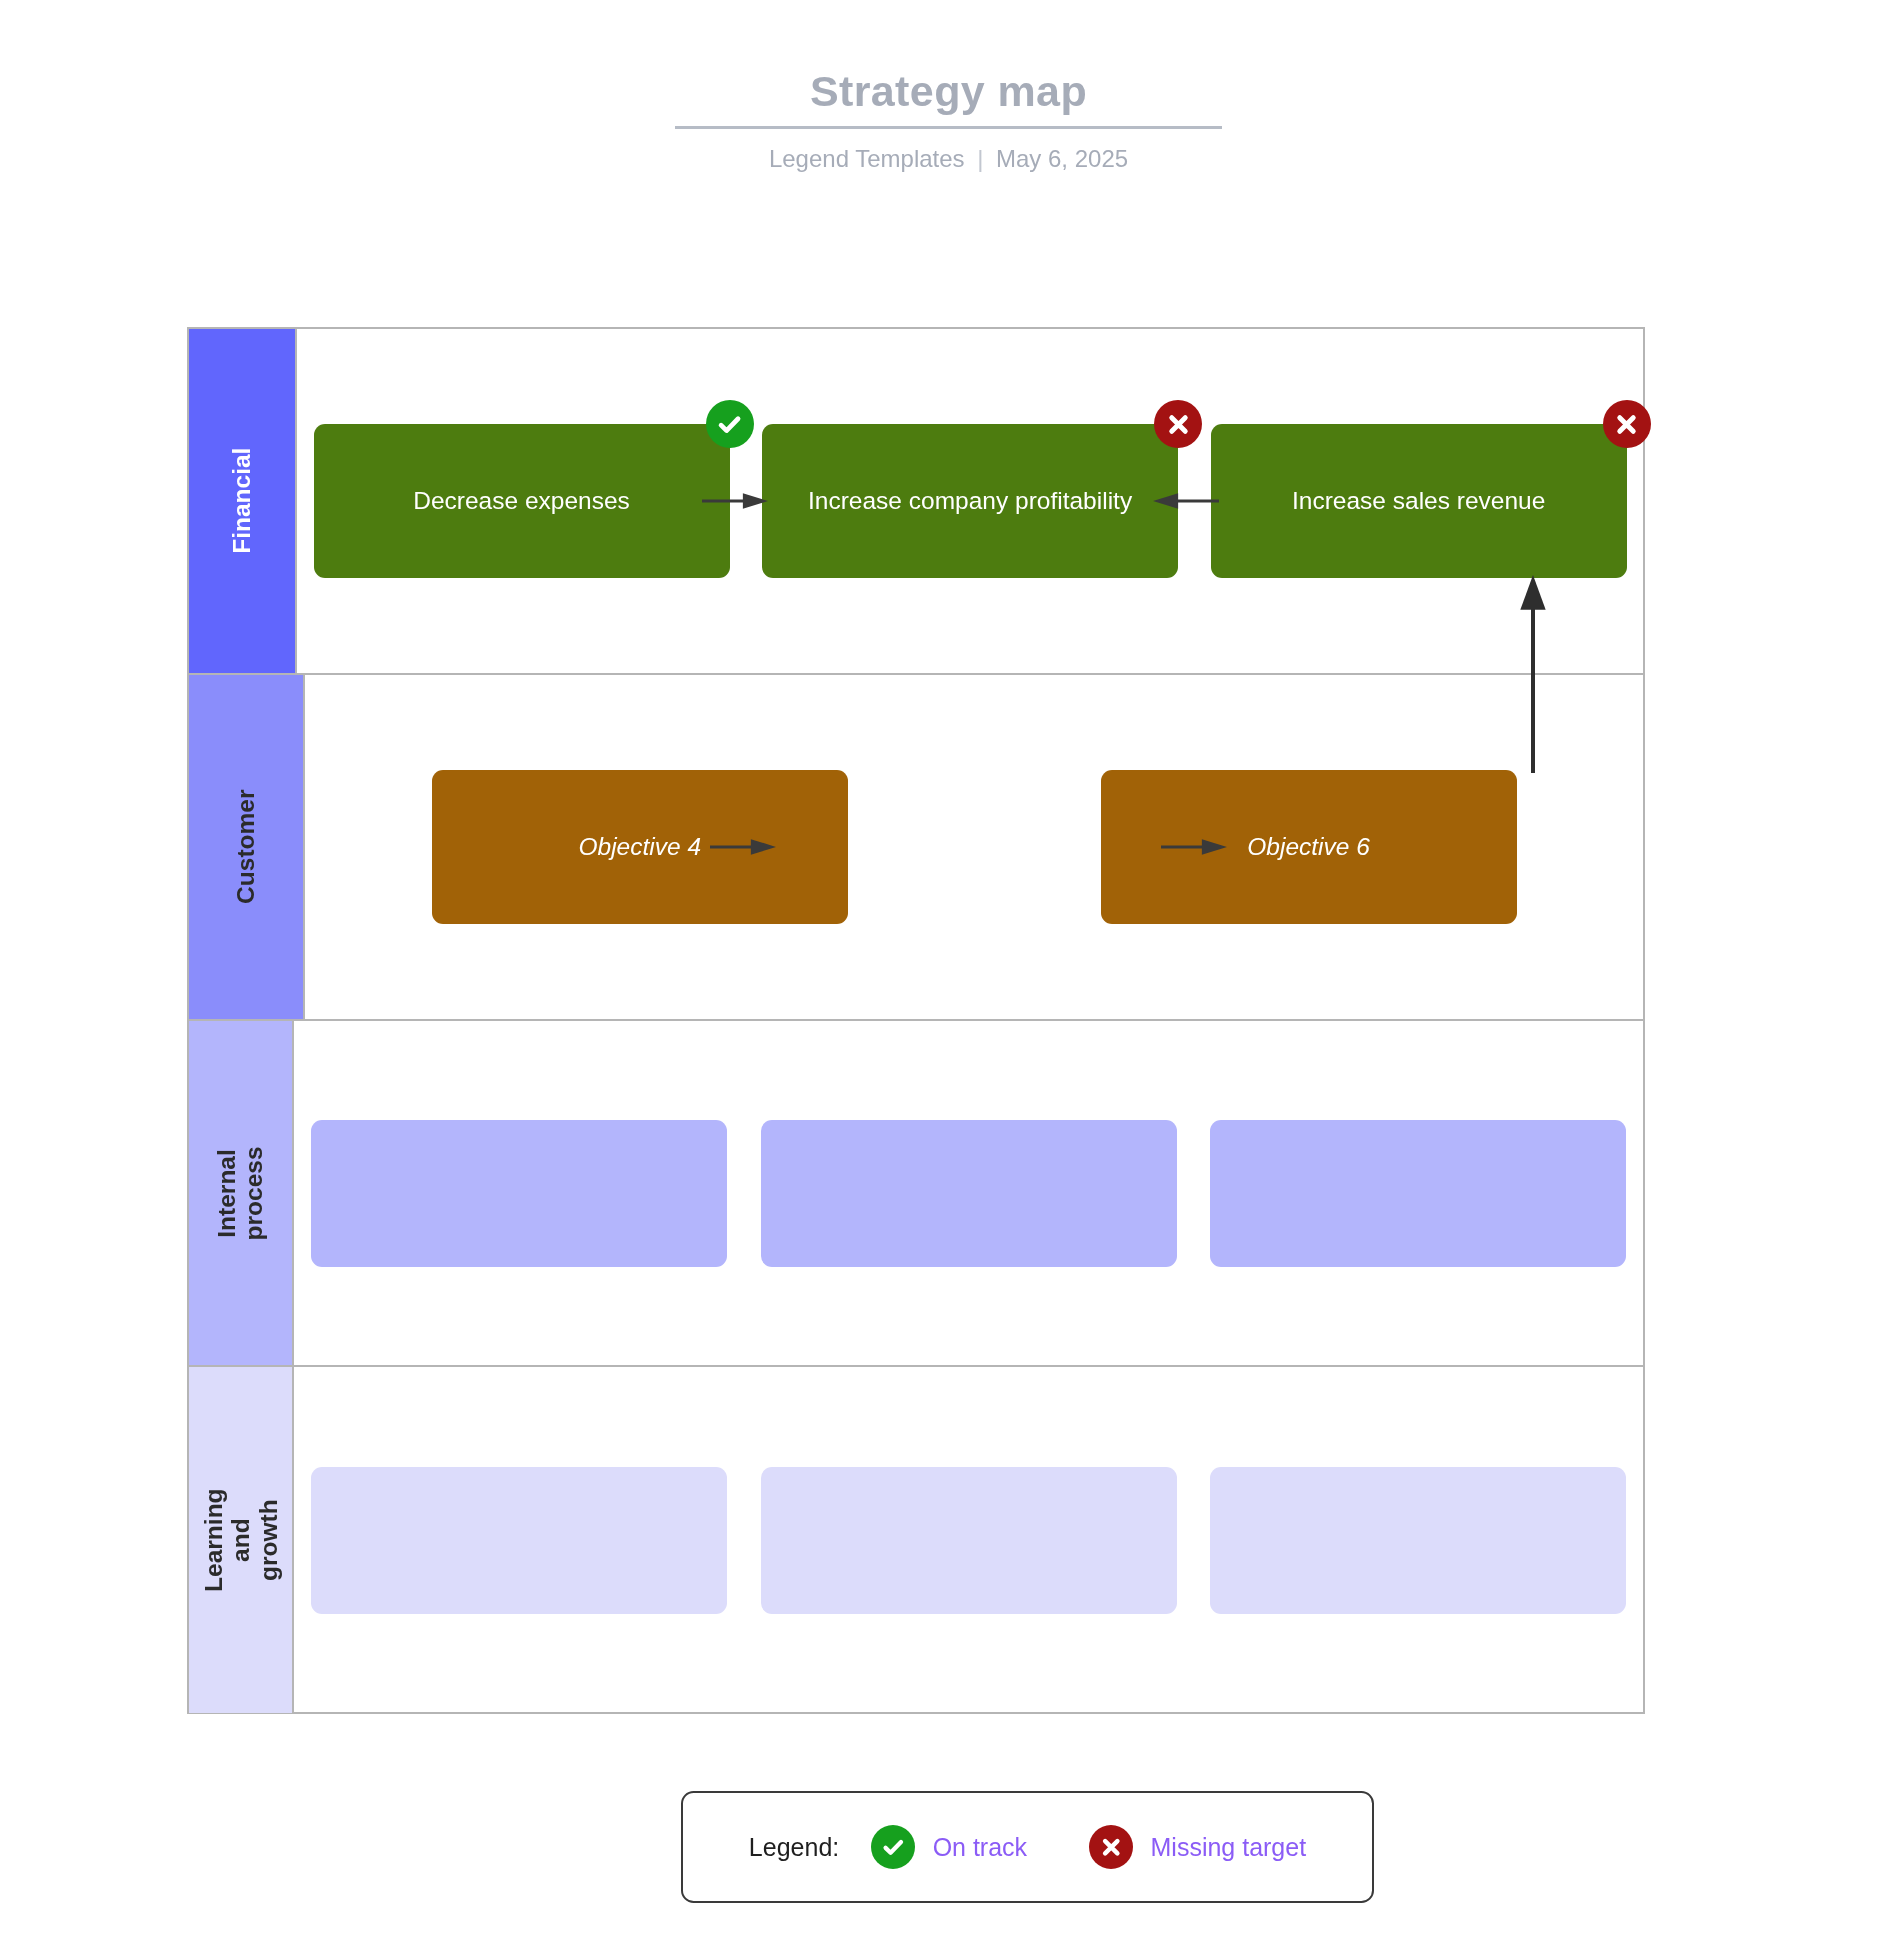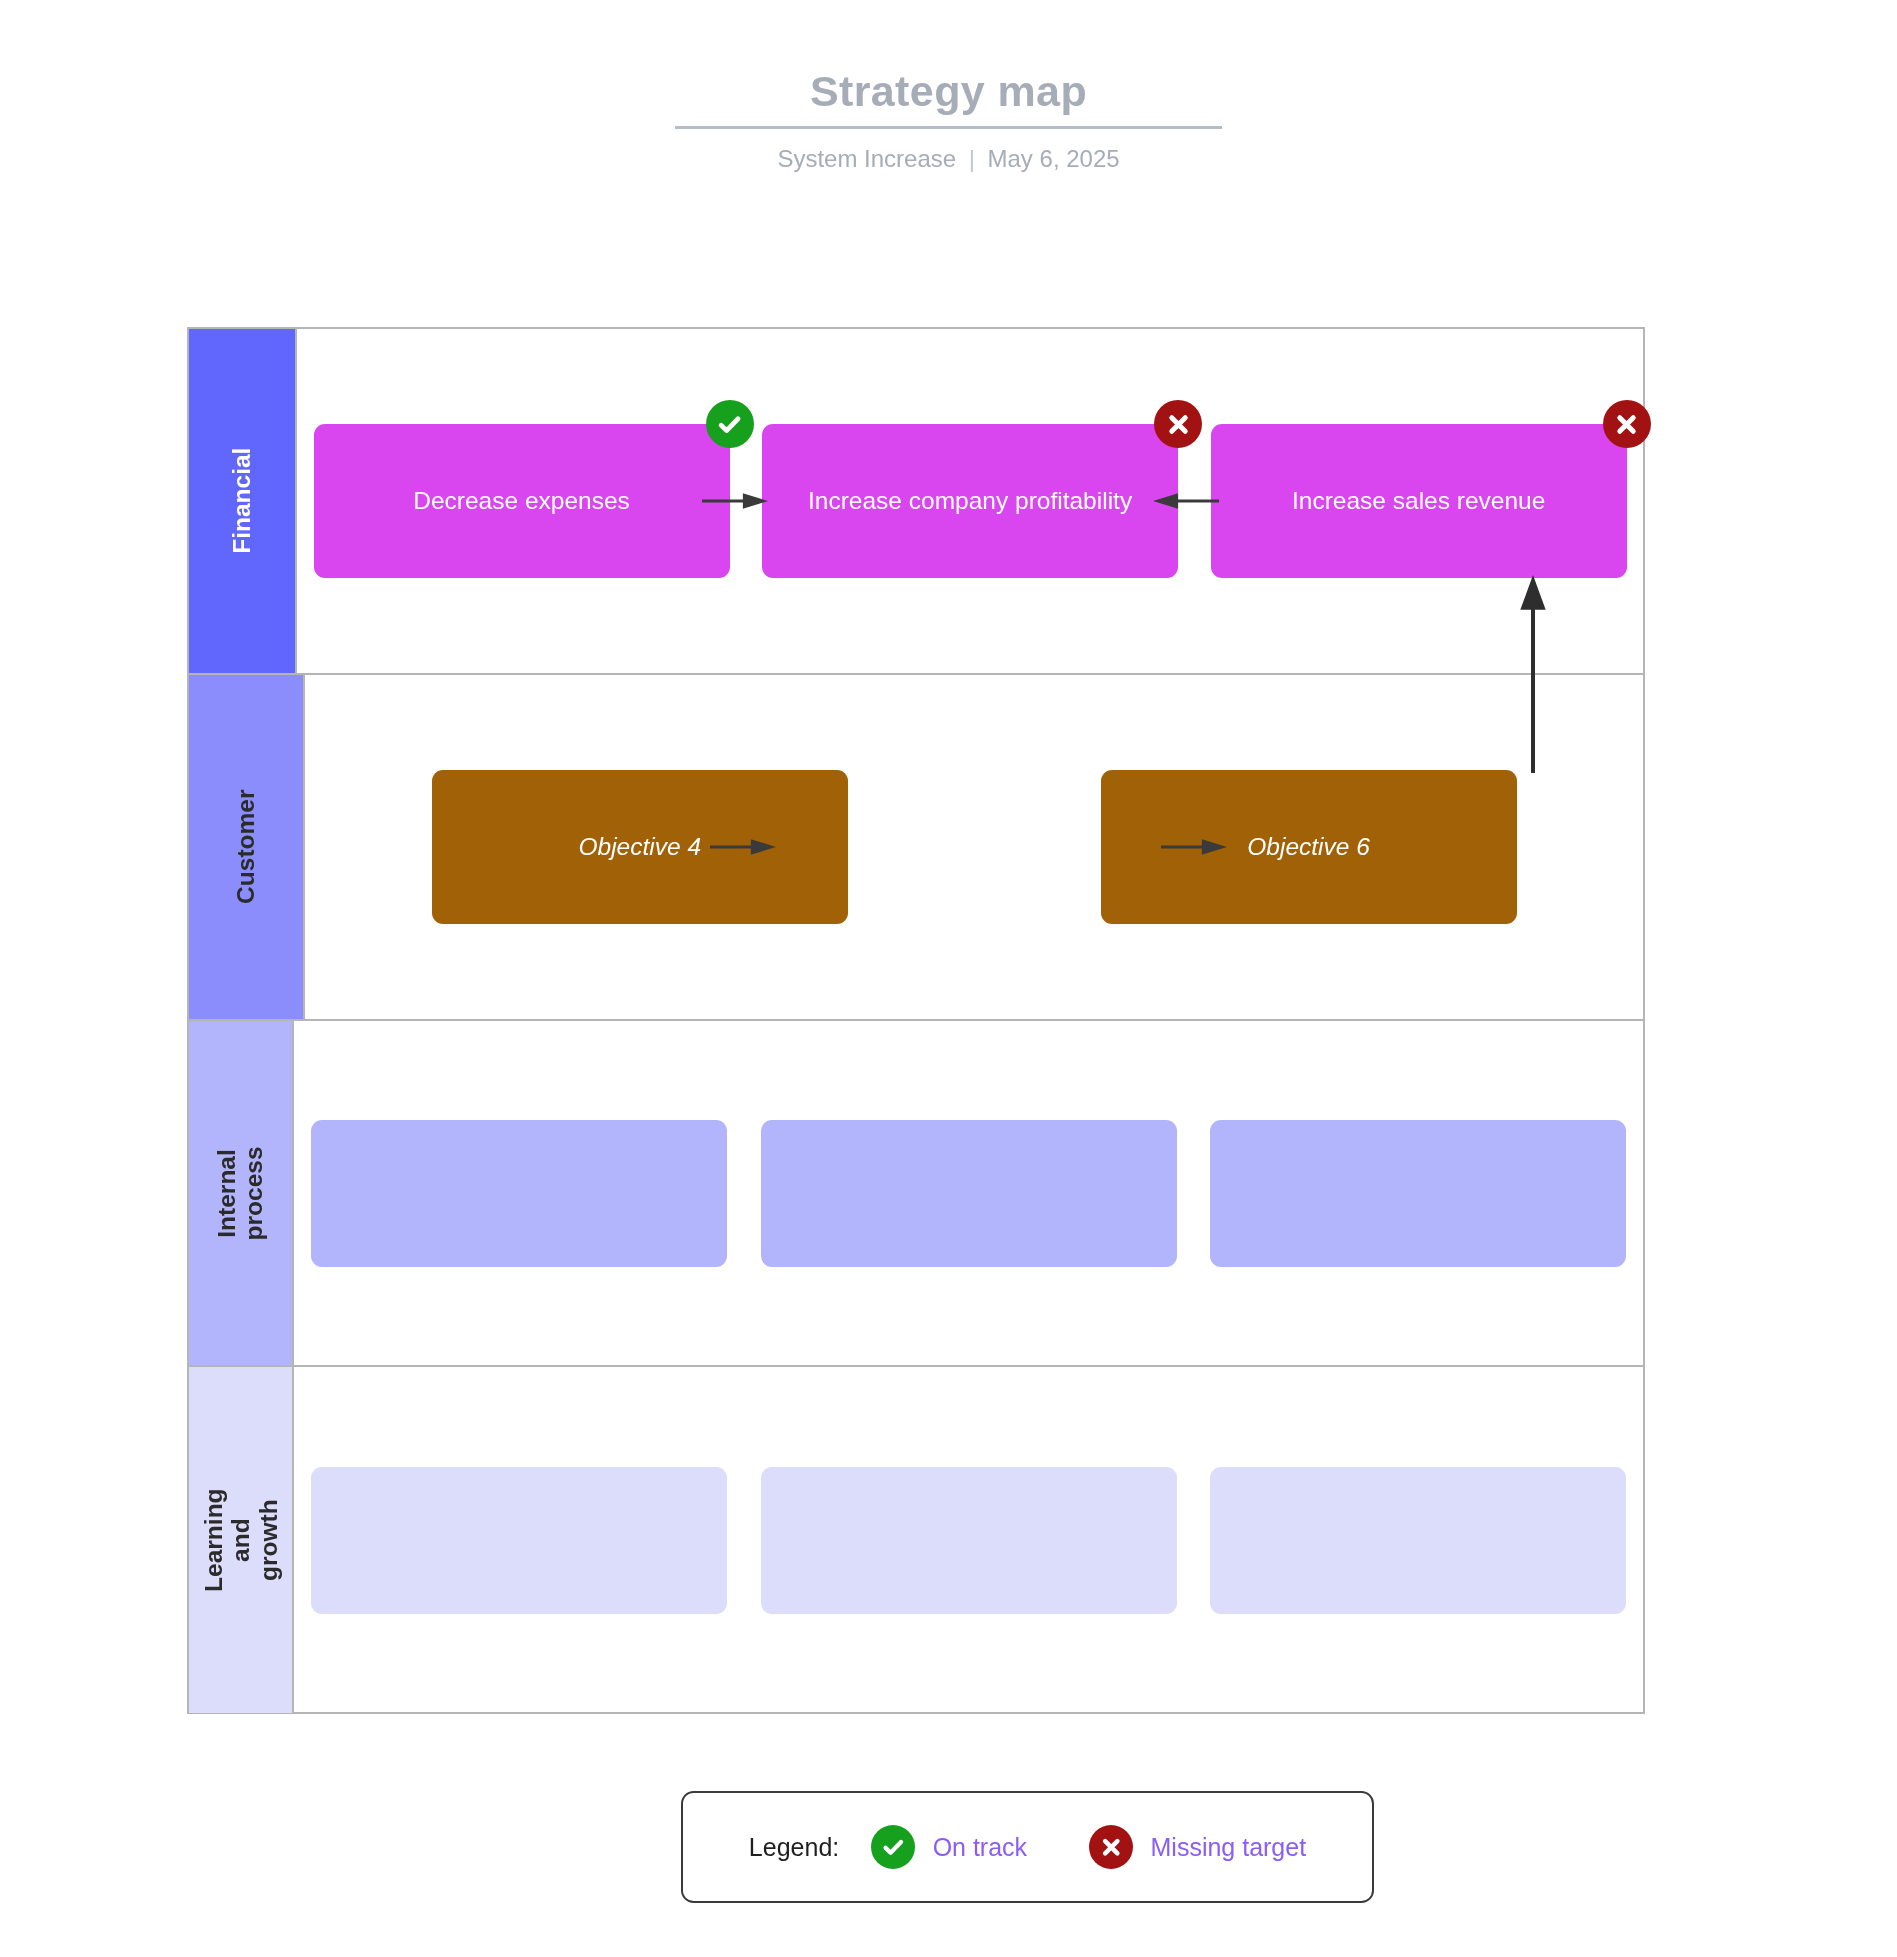--- a/index.html
+++ b/index.html
@@ -64,21 +64,21 @@
     position: relative; flex: 1 1 0;
     display: flex; align-items: center; justify-content: center;
   }
   .node {
     position: relative; width: 416px; height: 154px;
     border-radius: 11px;
     display: flex; align-items: center; justify-content: center;
     text-align: center; color: #ffffff;
     font-size: 24.5px; line-height: 1.3; padding: 0 20.5px;
   }
-  .r0 .node { background: #d946ef; }
+  .r0 .node { background: #4d7c0f; }
   .r1 .node { background: #a16207; }
   .r2 .node { background: #b3b5fc; height: 147px; }
   .r3 .node { background: #dcdcfb; height: 147px; }
   .node.placeholder { font-style: italic; }
 
   
   .badge {
     position: absolute; top: -24px; right: -24px;
     width: 48px; height: 48px; border-radius: 50%;
     display: flex; align-items: center; justify-content: center;
@@ -116,21 +116,21 @@
 </style>
 </head>
 <body>
 
 <div class="page">
 
   <div class="header">
     <div class="title">Strategy map</div>
     <div class="title-rule"></div>
     <div class="subtitle">
-      <span>System Increase</span><span class="sep">|</span><span>May 6, 2025</span>
+      <span>Legend Templates</span><span class="sep">|</span><span>May 6, 2025</span>
     </div>
   </div>
 
   <div class="matrix">
 
     <div class="row r0">
       <div class="band band-0">
         <div class="band-label">Financial</div>
       </div>
       <div class="cells">

